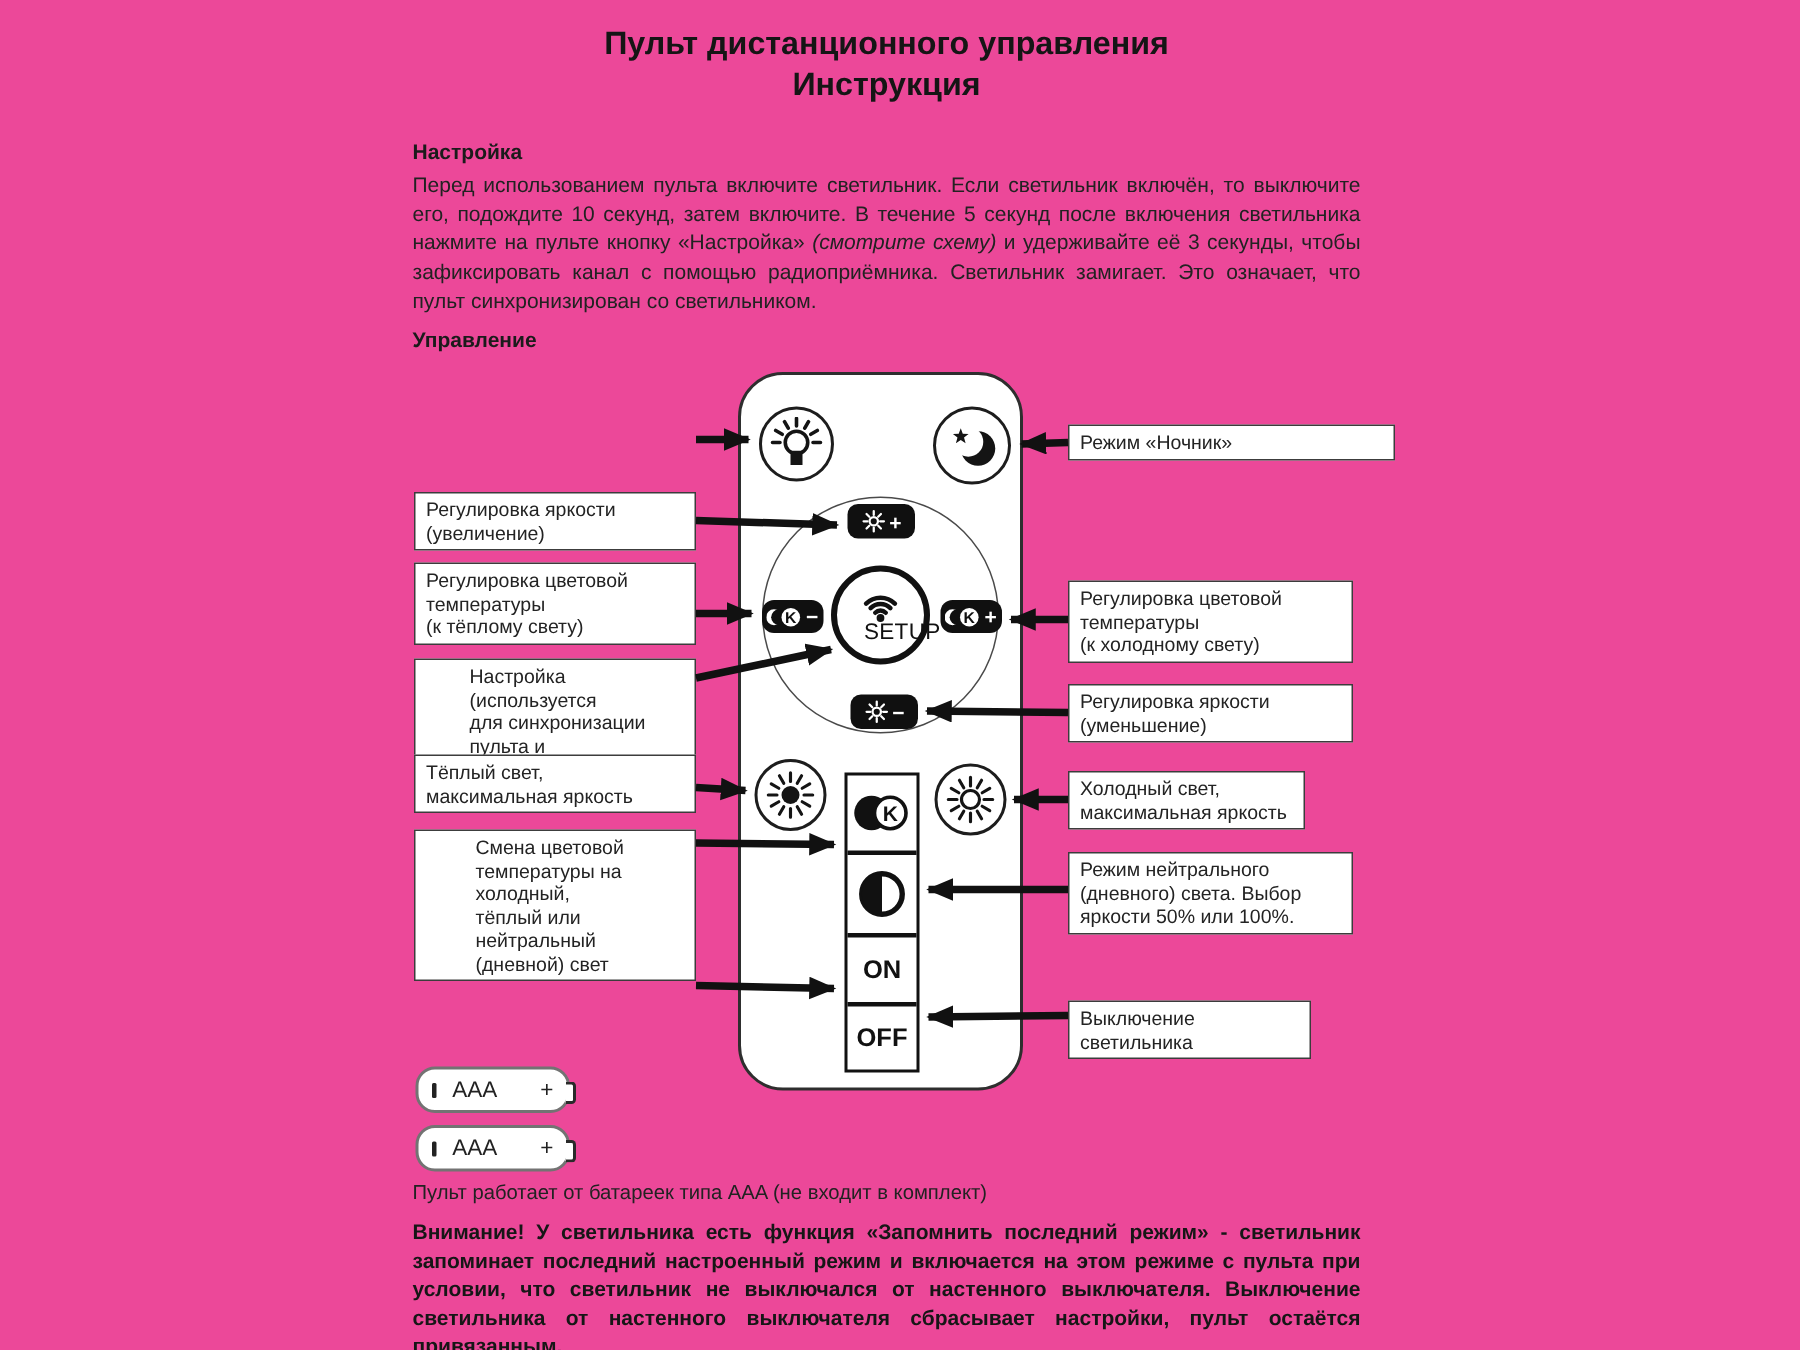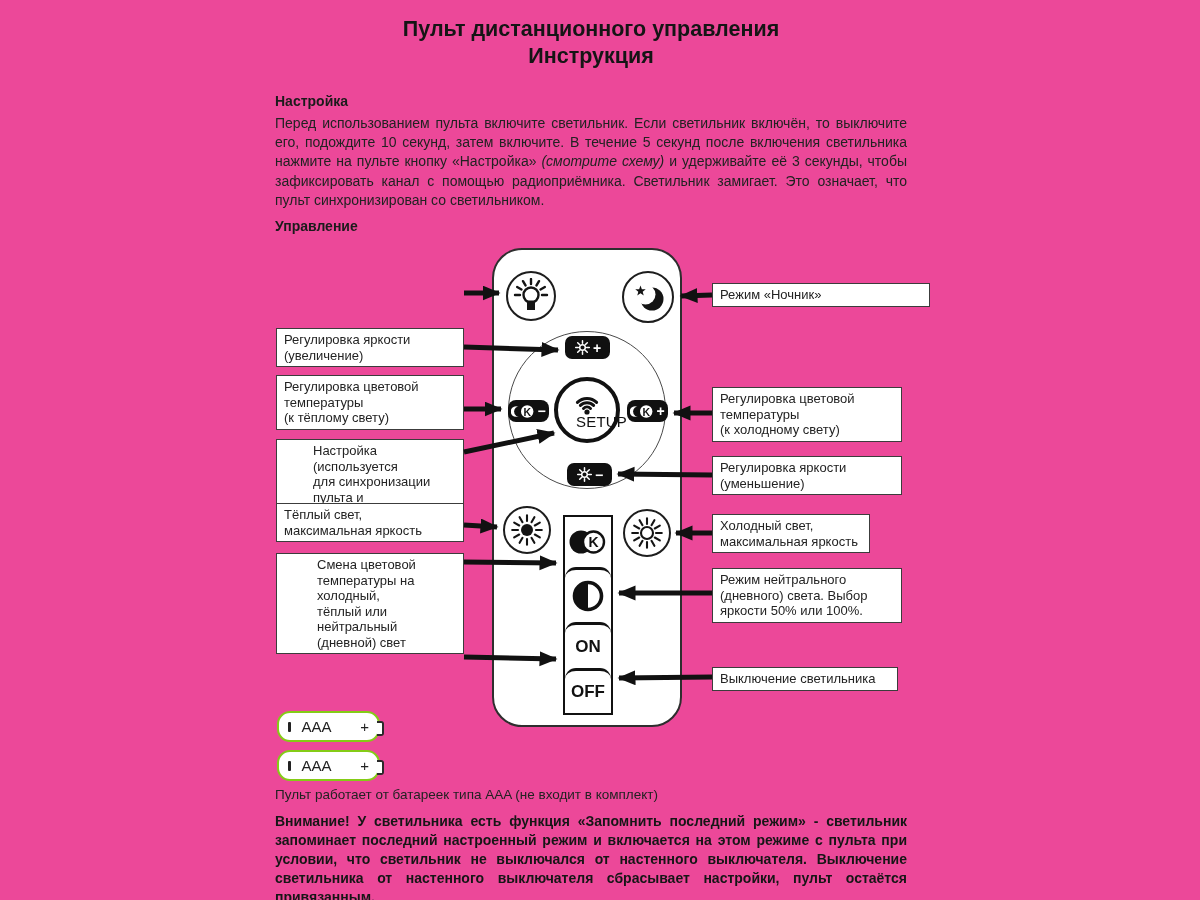--- a/index.html
+++ b/index.html
@@ -26,24 +26,24 @@
             display:flex;align-items:center;justify-content:center;box-sizing:border-box;}
   .blackbtn .sign{font-size:14px;font-weight:bold;color:#fff;line-height:1;margin-left:2px;}
   .setupbtn{position:absolute;left:554px;top:377px;width:66px;height:66px;border:4.2px solid #111;
             border-radius:50%;background:#fff;display:flex;flex-direction:column;
             align-items:center;justify-content:center;box-sizing:border-box;}
   .setuplbl{font-size:15px;font-weight:normal;color:#111;letter-spacing:0.2px;margin-top:-2px;margin-left:29px;}
   .strip{position:absolute;left:563px;top:515px;width:50px;height:200px;
          border:2px solid #111;background:#fff;box-sizing:border-box;
          display:flex;flex-direction:column;}
   .cell{display:flex;align-items:center;justify-content:center;box-sizing:border-box;}
-  .cell.sep{border-top:3.5px solid #111;border-radius:11px;}
+  .cell.sep{border-top:3.5px solid #111;}
   .onoff{font-size:17px;font-weight:bold;color:#111;letter-spacing:0;}
   
-  .battery{position:absolute;left:277px;width:103px;height:31px;border:2px solid #84cc16;
+  .battery{position:absolute;left:277px;width:103px;height:31px;border:2px solid #737373;
            border-radius:13px;background:#fff;display:flex;align-items:center;
            box-sizing:border-box;padding:11px 9px;}
   .bat-minus{width:2.5px;height:10px;background:#222;border-radius:1px;}
   .bat-label{font-size:15px;color:#222;margin-left:11px;}
   .bat-plus{font-size:15px;color:#222;margin-left:auto;}
   .bat-tip{position:absolute;right:-6px;top:8px;width:5px;height:11px;background:#fff;
            border:2px solid #2a2a2a;border-left:none;border-radius:0 3px 3px 0;}
   .note{position:absolute;font-size:13.5px;color:#222;}
   svg{display:block;}
 </style>
@@ -83,21 +83,21 @@
   <div class="labelbox" style="left:712px;top:387px;width:190px;">Регулировка цветовой
 температуры
 (к холодному свету)</div>
   <div class="labelbox" style="left:712px;top:456px;width:190px;">Регулировка яркости
 (уменьшение)</div>
   <div class="labelbox" style="left:712px;top:514px;width:158px;">Холодный свет,
 максимальная яркость</div>
   <div class="labelbox" style="left:712px;top:568px;width:190px;">Режим нейтрального
 (дневного) света. Выбор
 яркости 50% или 100%.</div>
-  <div class="labelbox" style="left:712px;top:667px;width:186px;">Выключение светильника</div>
+  <div class="labelbox" style="left:712px;top:667px;width:162px;">Выключение светильника</div>
 
   <div class="remote"></div>
   <div class="bigcircle"></div>
 
   <div class="roundbtn" style="left:506px;top:271px;width:50px;height:50px;">
     <svg width="36" height="36" viewBox="-18 -18 36 36">
       <path d="M11 -1L16 -1M9.53 -6.5L13.86 -9M5.5 -10.53L8 -14.86M0 -12L0 -17M-5.5 -10.53L-8 -14.86M-9.53 -6.5L-13.86 -9M-11 -1L-16 -1" stroke="#141414" stroke-width="2.4" stroke-linecap="round"></path>
       <circle cx="0" cy="-1" r="7.5" fill="#fff" stroke="#141414" stroke-width="2.4"></circle>
       <rect x="-4" y="4.5" width="8" height="9.5" fill="#141414"></rect>
     </svg>

